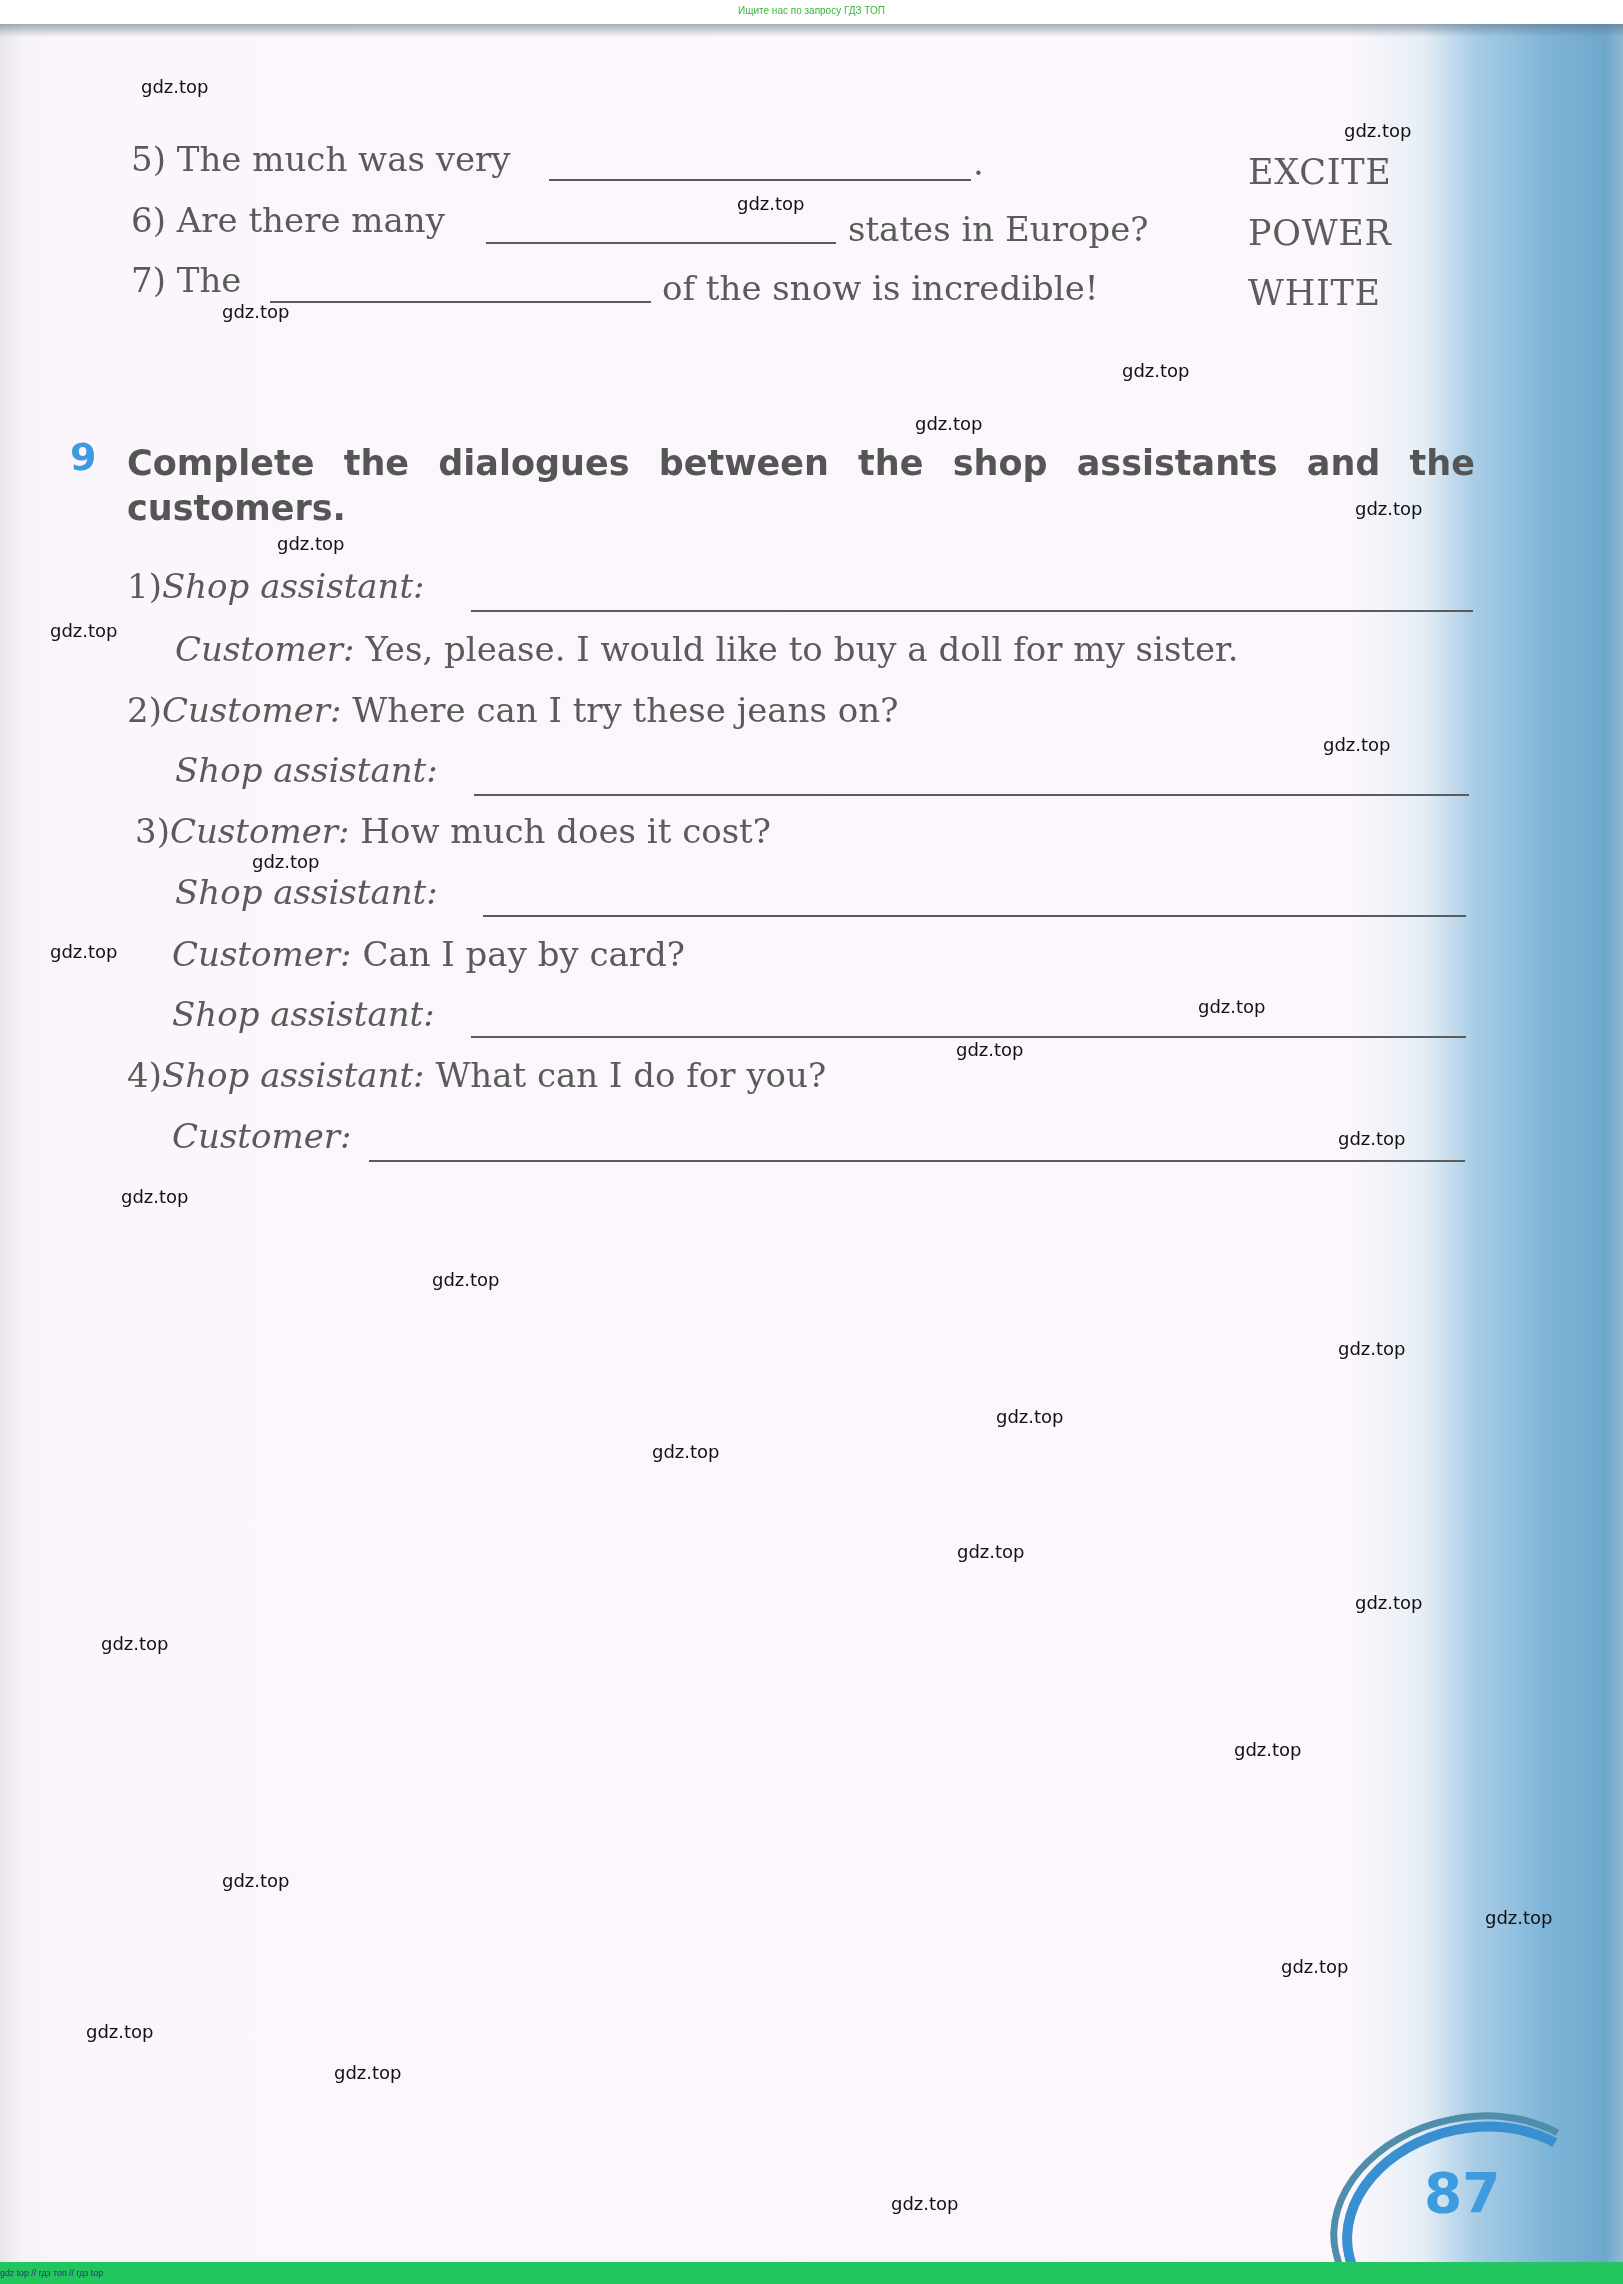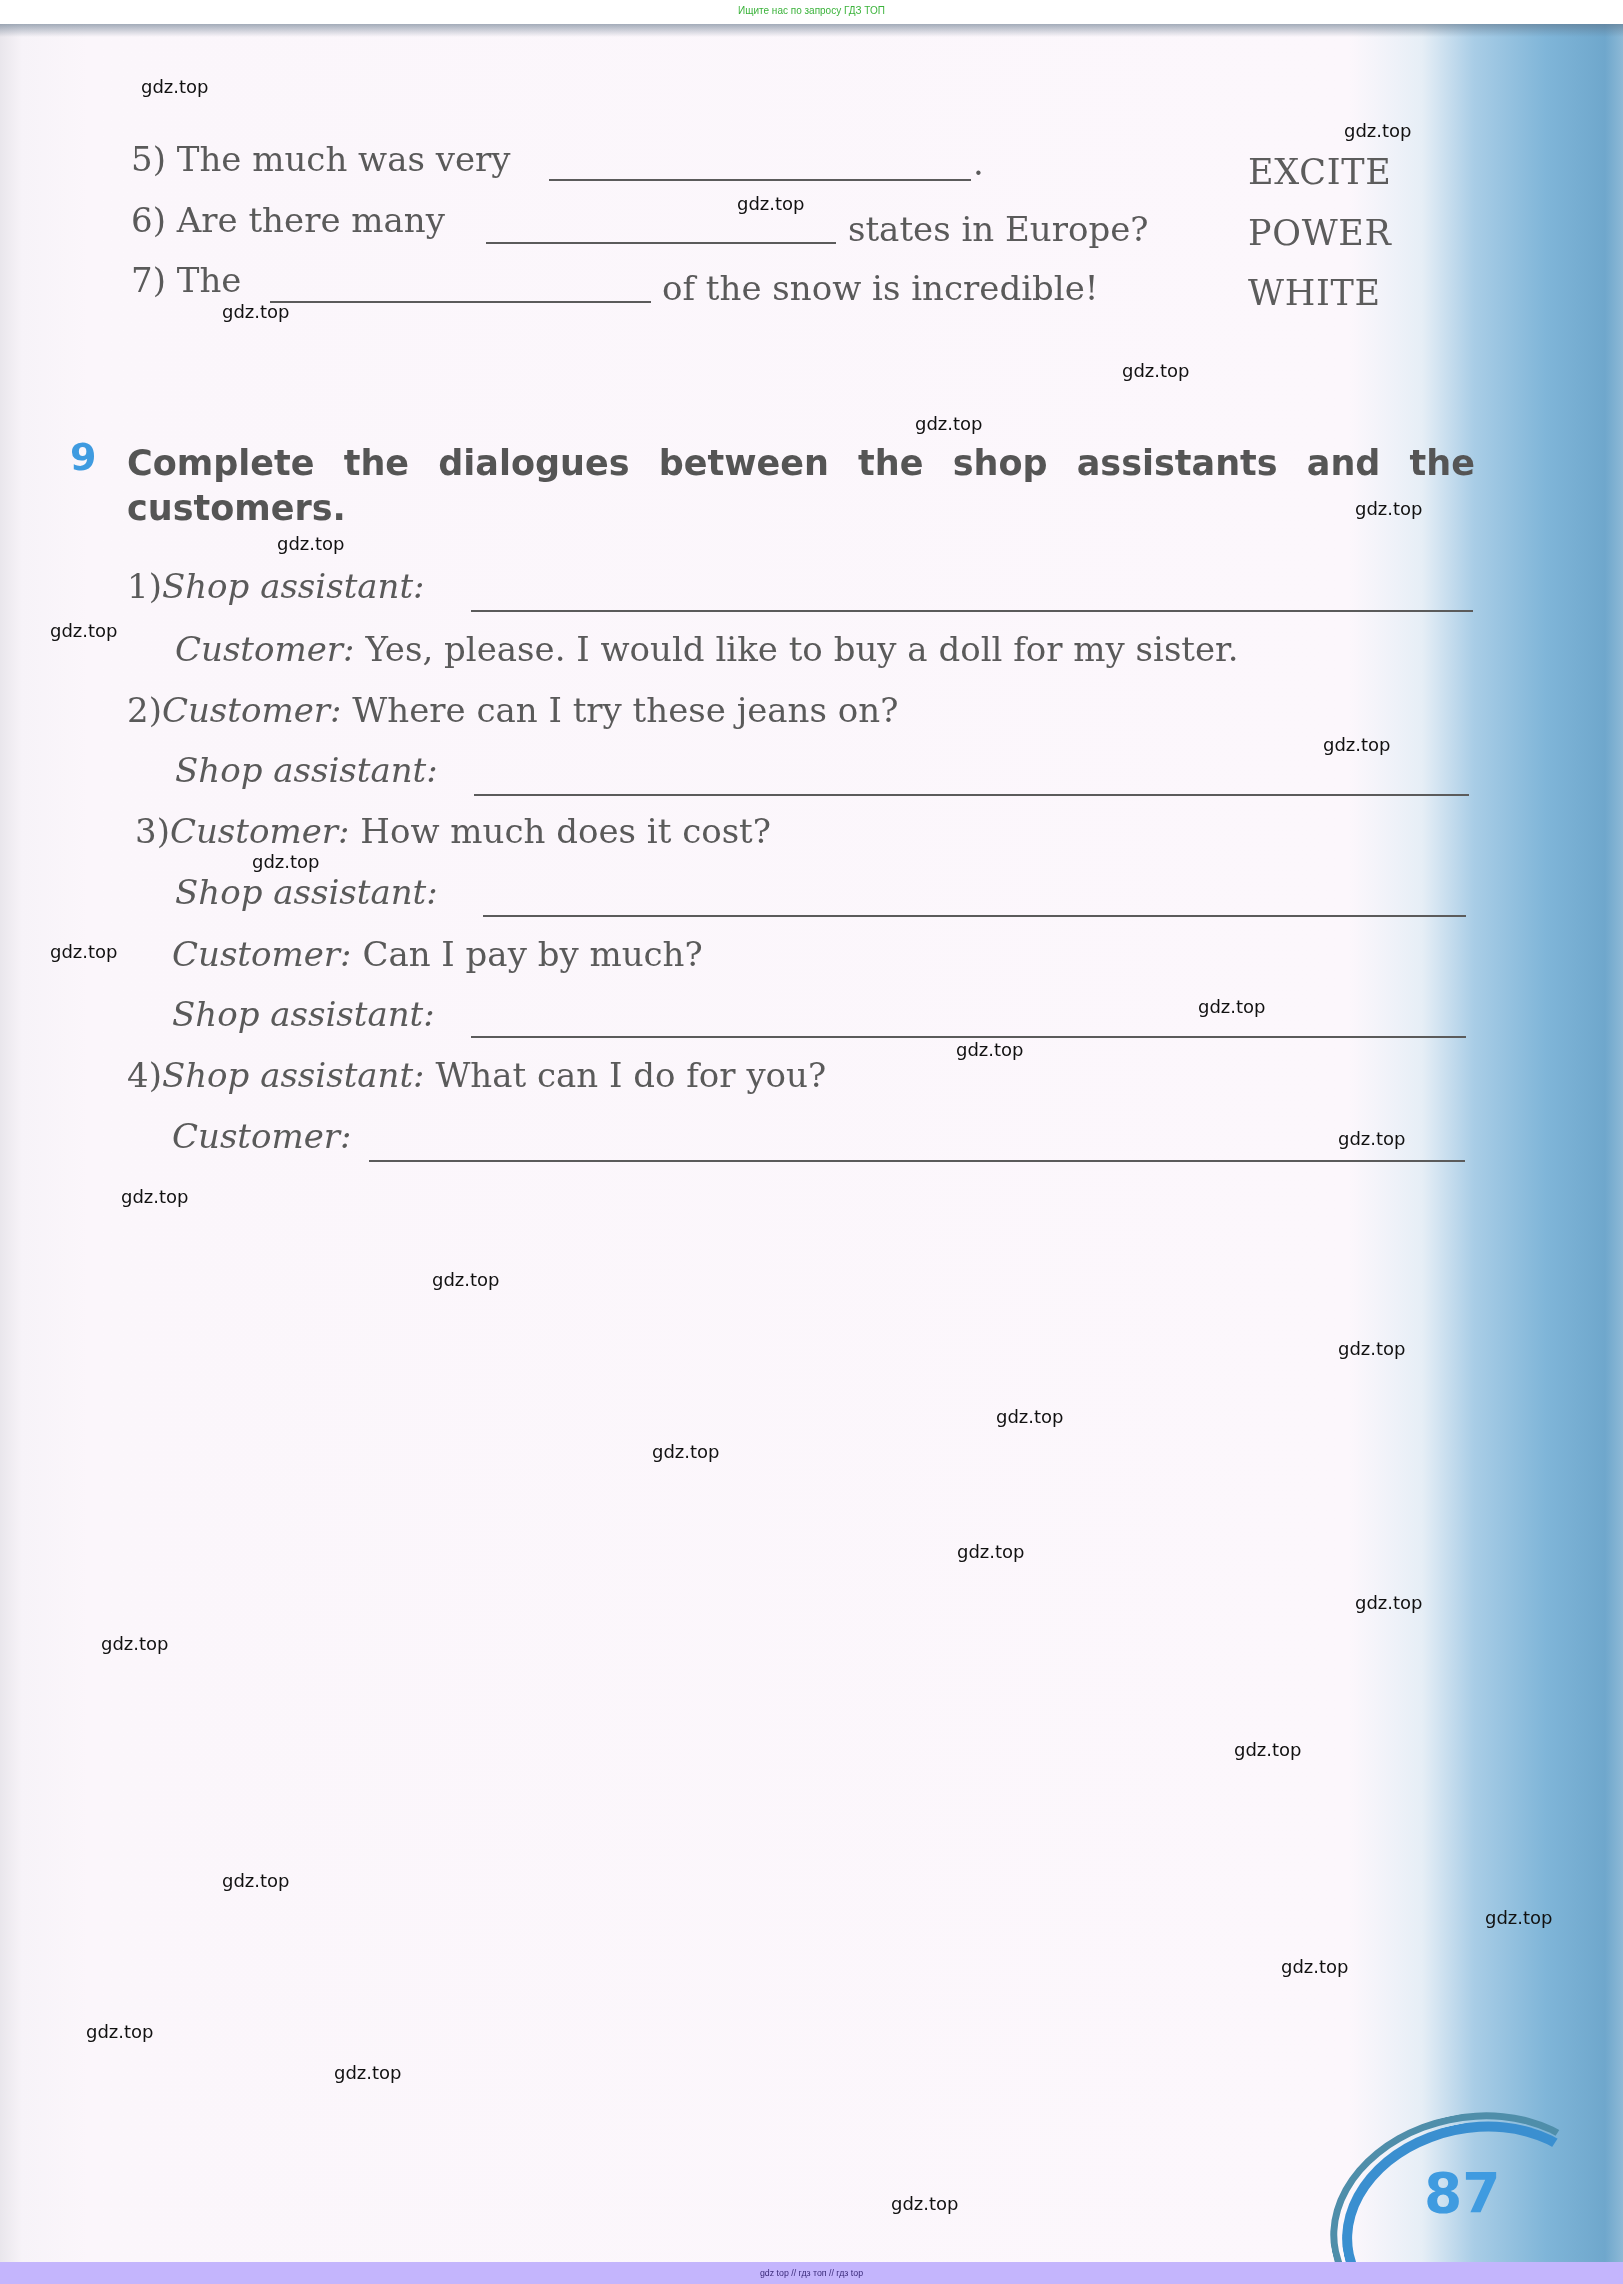--- a/index.html
+++ b/index.html
@@ -18,21 +18,21 @@
   }
   .page {
     position:absolute; left:0; top:24px; width:1623px; height:2238px;
     background:linear-gradient(90deg, #e9e6ec 0px, #f7f3f8 22px, #fbf6fb 88px, #fcf7fc 1350px, #e6eef6 1422px, #a9cde6 1474px, #7fb5d8 1547px, #6fa7cc 1605px, #8db9d6 1623px);
   }
   .page-top-shadow {
     position:absolute; left:0; top:24px; width:1623px; height:13px;
     background:linear-gradient(180deg, rgba(90,110,130,0.55), rgba(255,255,255,0));
   }
   .bottom-banner {
-    position:absolute; left:0; top:2262px; width:1623px; height:22px; background:#c4b5fd; text-align:center;
+    position:absolute; left:0; top:2262px; width:1623px; height:22px; background:#22c55e; 
   }
   .bottom-banner span {
     font-family:"Liberation Sans", sans-serif; font-size:8.8px; color:#3a2a7a; line-height:22px;
   }
   .txt { position:absolute; color:#5a5a5a; font-size:34px; white-space:nowrap; }
   .serif { font-family:"DejaVu Serif", serif; }
   .it { font-style:italic; }
   .line { position:absolute; border-bottom:2.2px solid #5b5b5b; height:0; }
   .word { position:absolute; font-family:"DejaVu Serif", serif; font-size:35px; color:#5c5c5c; letter-spacing:0.7px;margin-left:24px; }
   .ex-num {
@@ -126,21 +126,21 @@
   <span>3)</span><span class="it">Customer:</span>
   <span>How much does it cost?</span>
 </div>
 <div class="txt serif" style="left:175px; top:872px;">
   <span class="it">Shop assistant:</span>
 </div>
 <div class="line" style="left:483px; top:915px; width:983px;"></div>
 
 <div class="txt serif" style="left:172px; top:934px;">
   <span class="it">Customer:</span>
-  <span>Can I pay by much?</span>
+  <span>Can I pay by card?</span>
 </div>
 <div class="txt serif" style="left:172px; top:994px;">
   <span class="it">Shop assistant:</span>
 </div>
 <div class="line" style="left:471px; top:1036px; width:995px;"></div>
 
 <div class="txt serif" style="left:127px; top:1055px;">
   <span>4)</span><span class="it">Shop assistant:</span>
   <span>What can I do for you?</span>
 </div>

